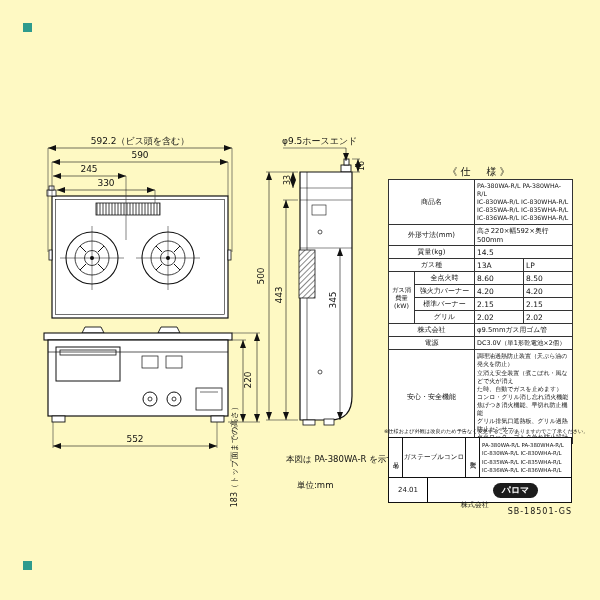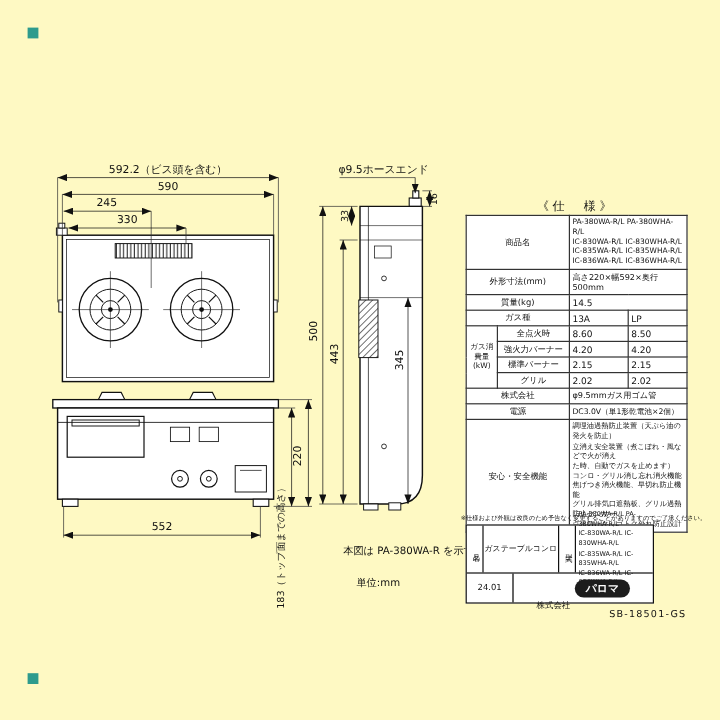--- a/index.html
+++ b/index.html
@@ -20,21 +20,21 @@
              table-layout:fixed;background:#fff;}
   table.spec td{border:1px solid #333;padding:1px 2px;font-size:7.5px;vertical-align:middle;}
   table.spec td.lbl{text-align:center;font-size:7px;margin-left:19px;}
   table.spec td.val{text-align:left;}
   table.spec td.models{font-size:6.2px;line-height:1.3;text-align:left;padding:2px 2px;}
   table.spec td.vlabel{font-size:6.3px;text-align:center;line-height:1.2;}
   table.spec td.safety{font-size:6px;line-height:1.35;text-align:left;vertical-align:top;padding:2px;}
 
   .disclaimer{position:absolute;left:384px;top:428px;font-size:5.2px;white-space:nowrap;}
 
-  .tblock{position:absolute;left:388px;top:437px;width:157px;height:66px;border:1.4px solid #111;
+  .tblock{position:absolute;left:388px;top:437px;width:184px;height:66px;border:1.4px solid #111;
           box-sizing:border-box;display:flex;flex-direction:column;background:#fff;}
   .tb-r1{flex:1;display:flex;border-bottom:1px solid #111;min-height:0;}
   .tb-r2{height:24px;display:flex;}
   .tb-vlab{width:13px;border-right:1px solid #111;display:flex;align-items:center;justify-content:center;
            font-size:6px;writing-mode:vertical-rl;text-orientation:upright;letter-spacing:1px;}
   .tb-name{width:62px;border-right:1px solid #111;display:flex;align-items:center;justify-content:center;
            font-size:6.6px;}
   .tb-models{flex:1;display:flex;flex-direction:column;justify-content:center;font-size:5.4px;
              line-height:1.5;padding:1px 2px;}
   .tb-date{width:38px;border-right:1px solid #000000;display:flex;align-items:center;justify-content:center;

